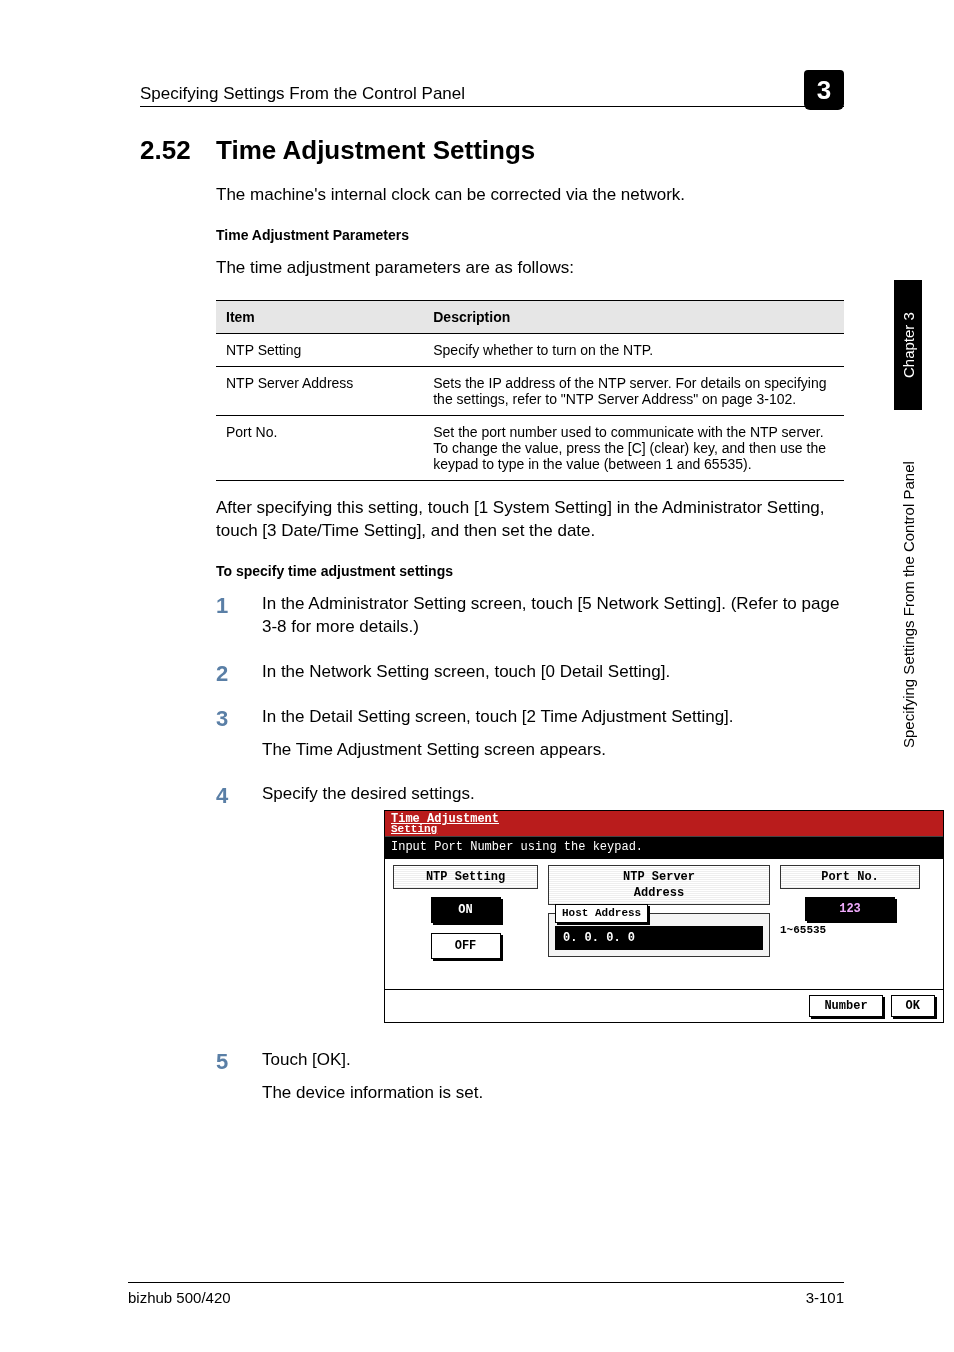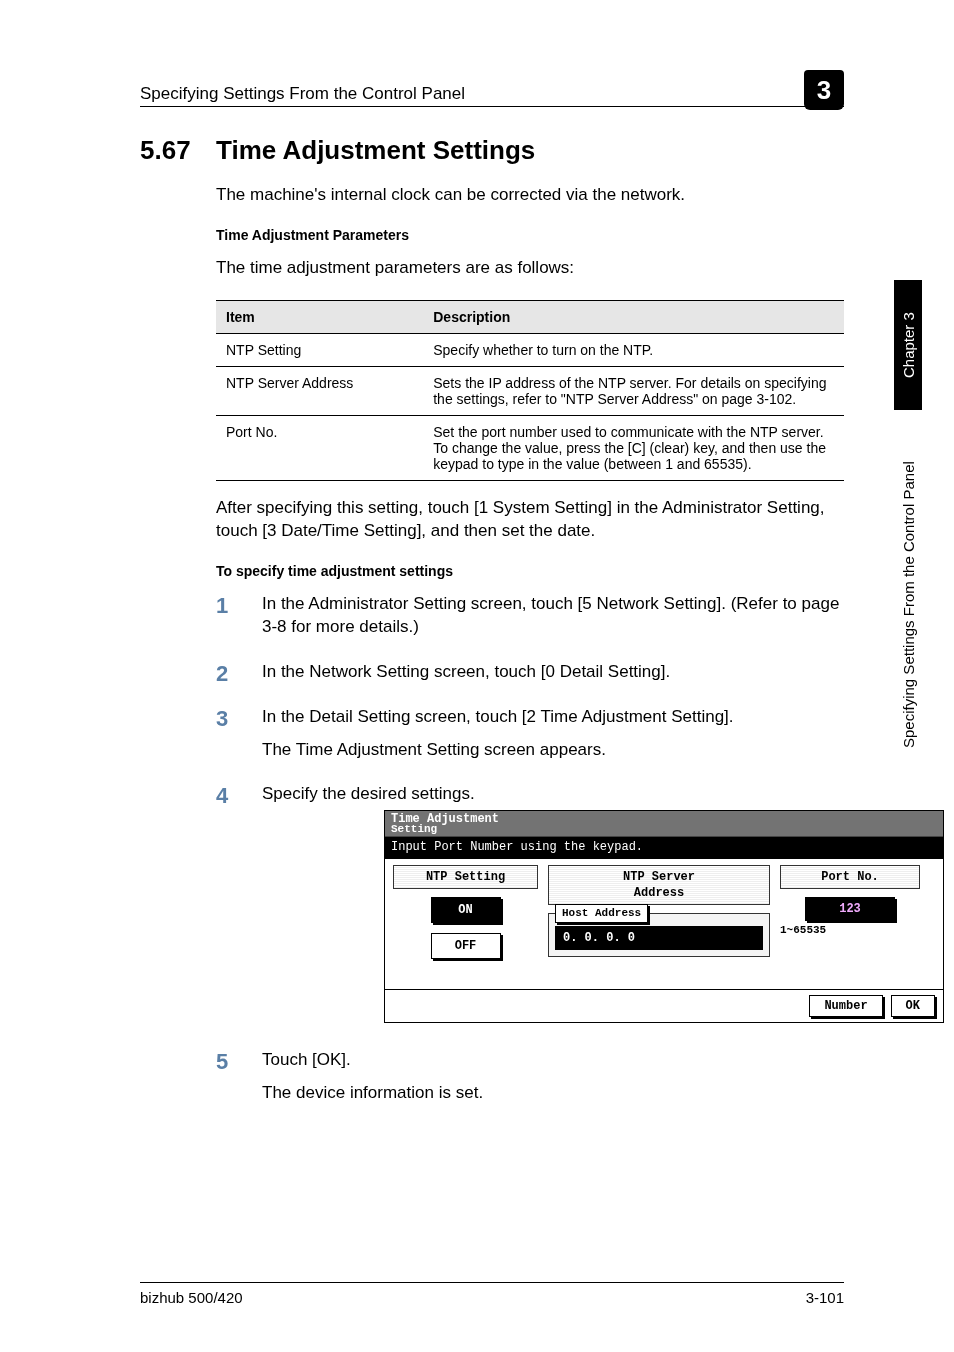--- a/index.html
+++ b/index.html
@@ -116,25 +116,26 @@
   .screen {
     width: 560px;
     margin-left: 122px;
     margin-top: 4px;
     border: 1px solid #000;
     font-family: "Courier New", monospace;
     font-size: 12px;
     background: #fff;
   }
   .screen .sc-title {
-    background: #737373;
+    background: #b91c1c;
     color: #fff;
     padding: 2px 6px 1px 6px;
     font-weight: bold;
     line-height: 1;
+    text-decoration: underline;
   }
   .screen .sc-title .tline1 { font-size: 12px; }
   .screen .sc-title .tline2 { font-size: 11px; display:block; margin-top:-1px;}
   .screen .sc-sub {
     background: #000;
     color: #fff;
     padding: 2px 6px 3px 6px;
     font-size: 12px;
     border-top: 1px solid #444;
   }
@@ -264,41 +265,41 @@
     writing-mode: vertical-rl;
     transform: rotate(180deg);
     display: flex;
     align-items: center;
     justify-content: center;
     font-size: 15px;
   }
   .page-footer {
     position: absolute;
     bottom: 46px;
-    left: 140px;
+    left: 128px;
     right: 110px;
     border-top: 1px solid #000;
     padding-top: 6px;
     display: flex;
     justify-content: space-between;
     font-size: 15px;
   }
 </style>
 </head>
 <body>
 
 <div class="page-inner">
 
   <div class="running-head">
     <span class="title">Specifying Settings From the Control Panel</span>
     <span class="badge">3</span>
   </div>
 
   <div style="position:relative;">
-    <span class="section-num" style="left:0;">5.67</span>
+    <span class="section-num" style="left:0;">2.52</span>
     <h1 class="section-head">Time Adjustment Settings</h1>
   </div>
 
   <p class="body-text">The machine's internal clock can be corrected via the network.</p>
 
   <h2 class="subhead">Time Adjustment Parameters</h2>
   <p class="body-text">The time adjustment parameters are as follows:</p>
 
   <table class="param-table">
     <thead>

